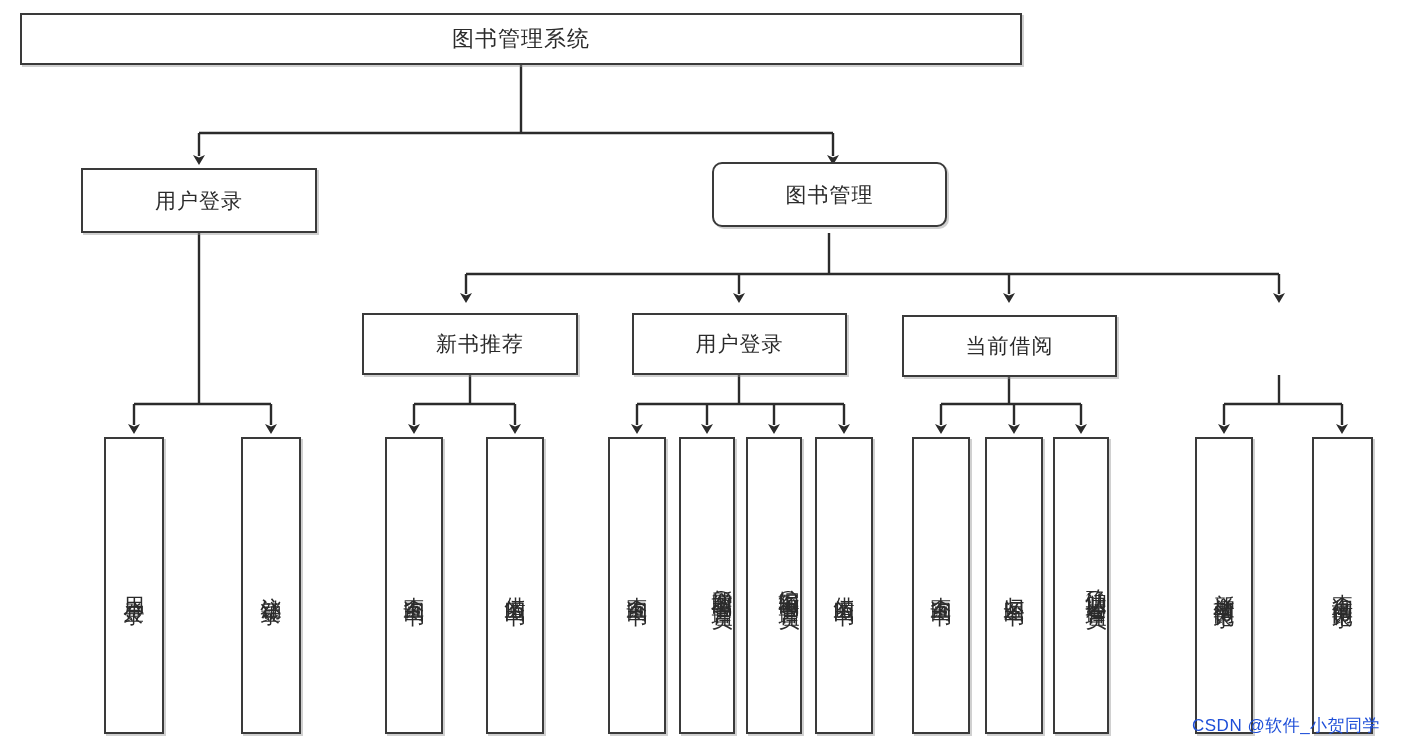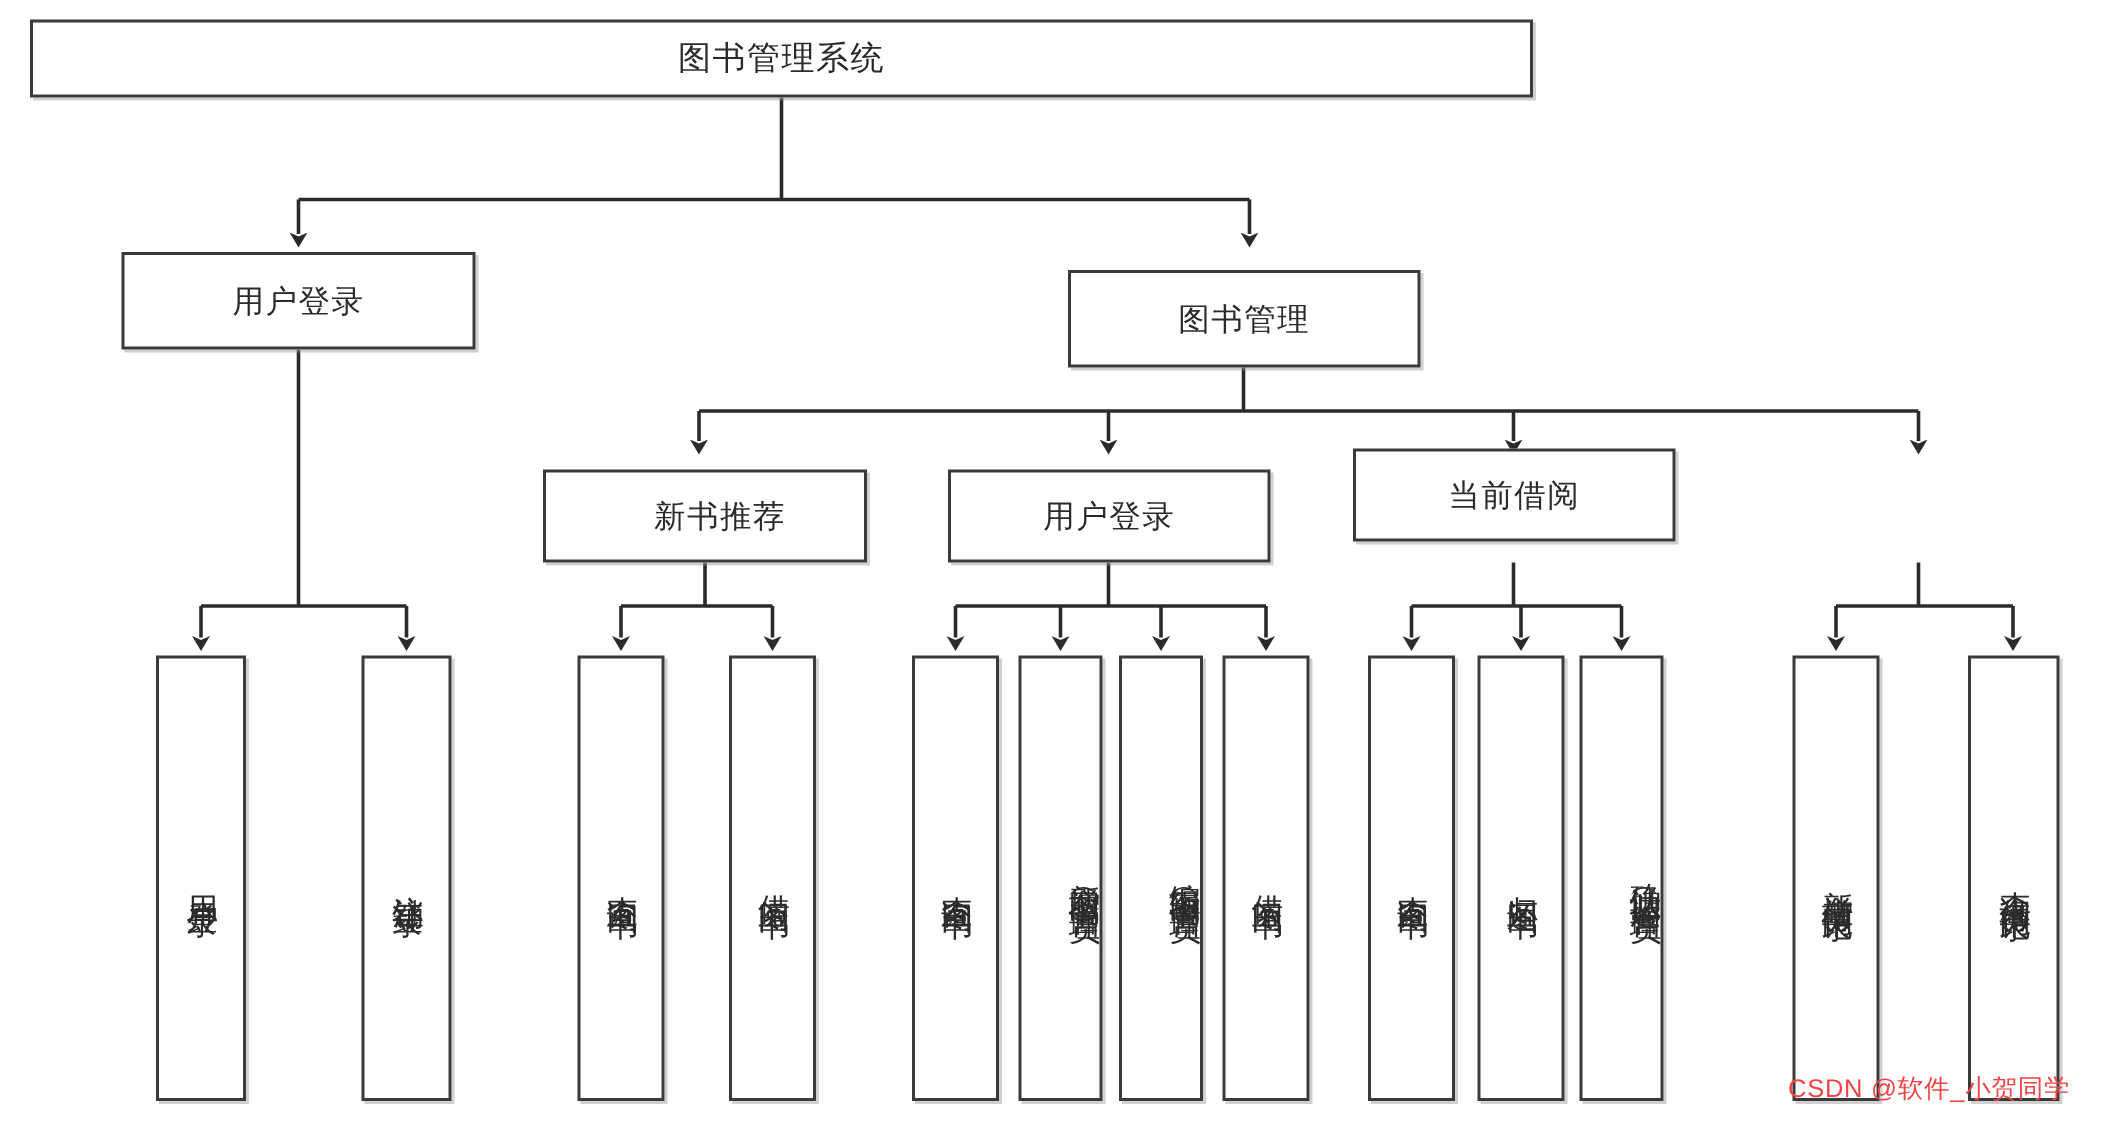--- a/index.html
+++ b/index.html
@@ -22,21 +22,21 @@
     text-orientation:upright;
     font-size:21px;
     letter-spacing:3px;
     line-height:1.05;
     padding:6px 0;
     align-items:flex-start;
     justify-content:center;
   }
   .watermark{
     position:absolute;
-    color:#ef4444;
+    color:#1d4ed8;
     font-size:17px;
     letter-spacing:0.5px;
     white-space:nowrap;
     pointer-events:none;
   }
 </style>
 </head>
 <body>
 
 <div id="canvas">
@@ -87,25 +87,25 @@
       <path d="M1279,375 L1279,404"></path>
       <path d="M1224,404 L1342,404"></path>
       <path d="M1224,404 L1224,425" marker-end="url(#arrow)"></path>
       <path d="M1342,404 L1342,425" marker-end="url(#arrow)"></path>
     </g>
   </svg>
 
   <div class="node h root" style="left: 20px; top: 13px; width: 1002px; height: 52px;">图书管理系统</div>
 
   <div class="node h" style="left: 81px; top: 168px; width: 236px; height: 65px;">用户登录</div>
-  <div class="node h" style="left: 712px; top: 180px; width: 235px; height: 65px;">图书管理</div>
+  <div class="node h" style="left: 712px; top: 162px; width: 235px; height: 65px; border-radius: 10px;">图书管理</div>
 
   <div class="node h" style="left: 362px; top: 313px; width: 216px; height: 62px; padding-left: 20px;">新书推荐</div>
   <div class="node h" style="left: 632px; top: 313px; width: 215px; height: 62px;">用户登录</div>
-  <div class="node h" style="left: 902px; top: 299px; width: 215px; height: 62px; font-family: Liberation Serif, serif;">当前借阅</div>
+  <div class="node h" style="left: 902px; top: 315px; width: 215px; height: 62px; font-family: Liberation Serif, serif;">当前借阅</div>
 
   <div class="node v" style="left: 104px; top: 437px; width: 60px; height: 297px; align-items: center;">用户登录</div>
   <div class="node v" style="left: 241px; top: 437px; width: 60px; height: 297px; align-items: center;">注销登录</div>
   <div class="node v" style="left: 385px; top: 437px; width: 58px; height: 297px; align-items: center;">查询图书</div>
   <div class="node v" style="left: 486px; top: 437px; width: 58px; height: 297px; align-items: center;">借阅图书</div>
   <div class="node v" style="left: 608px; top: 437px; width: 58px; height: 297px; align-items: center;">查询图书</div>
   <div class="node v" style="left: 679px; top: 437px; width: 56px; height: 297px; align-items: flex-start;">新增图书（管理员）</div>
   <div class="node v" style="left: 746px; top: 437px; width: 56px; height: 297px; align-items: flex-start;">编辑图书（管理员）</div>
   <div class="node v" style="left: 815px; top: 437px; width: 58px; height: 297px; align-items: center;">借阅图书</div>
   <div class="node v" style="left: 912px; top: 437px; width: 58px; height: 297px; align-items: center;">查询图书</div>

